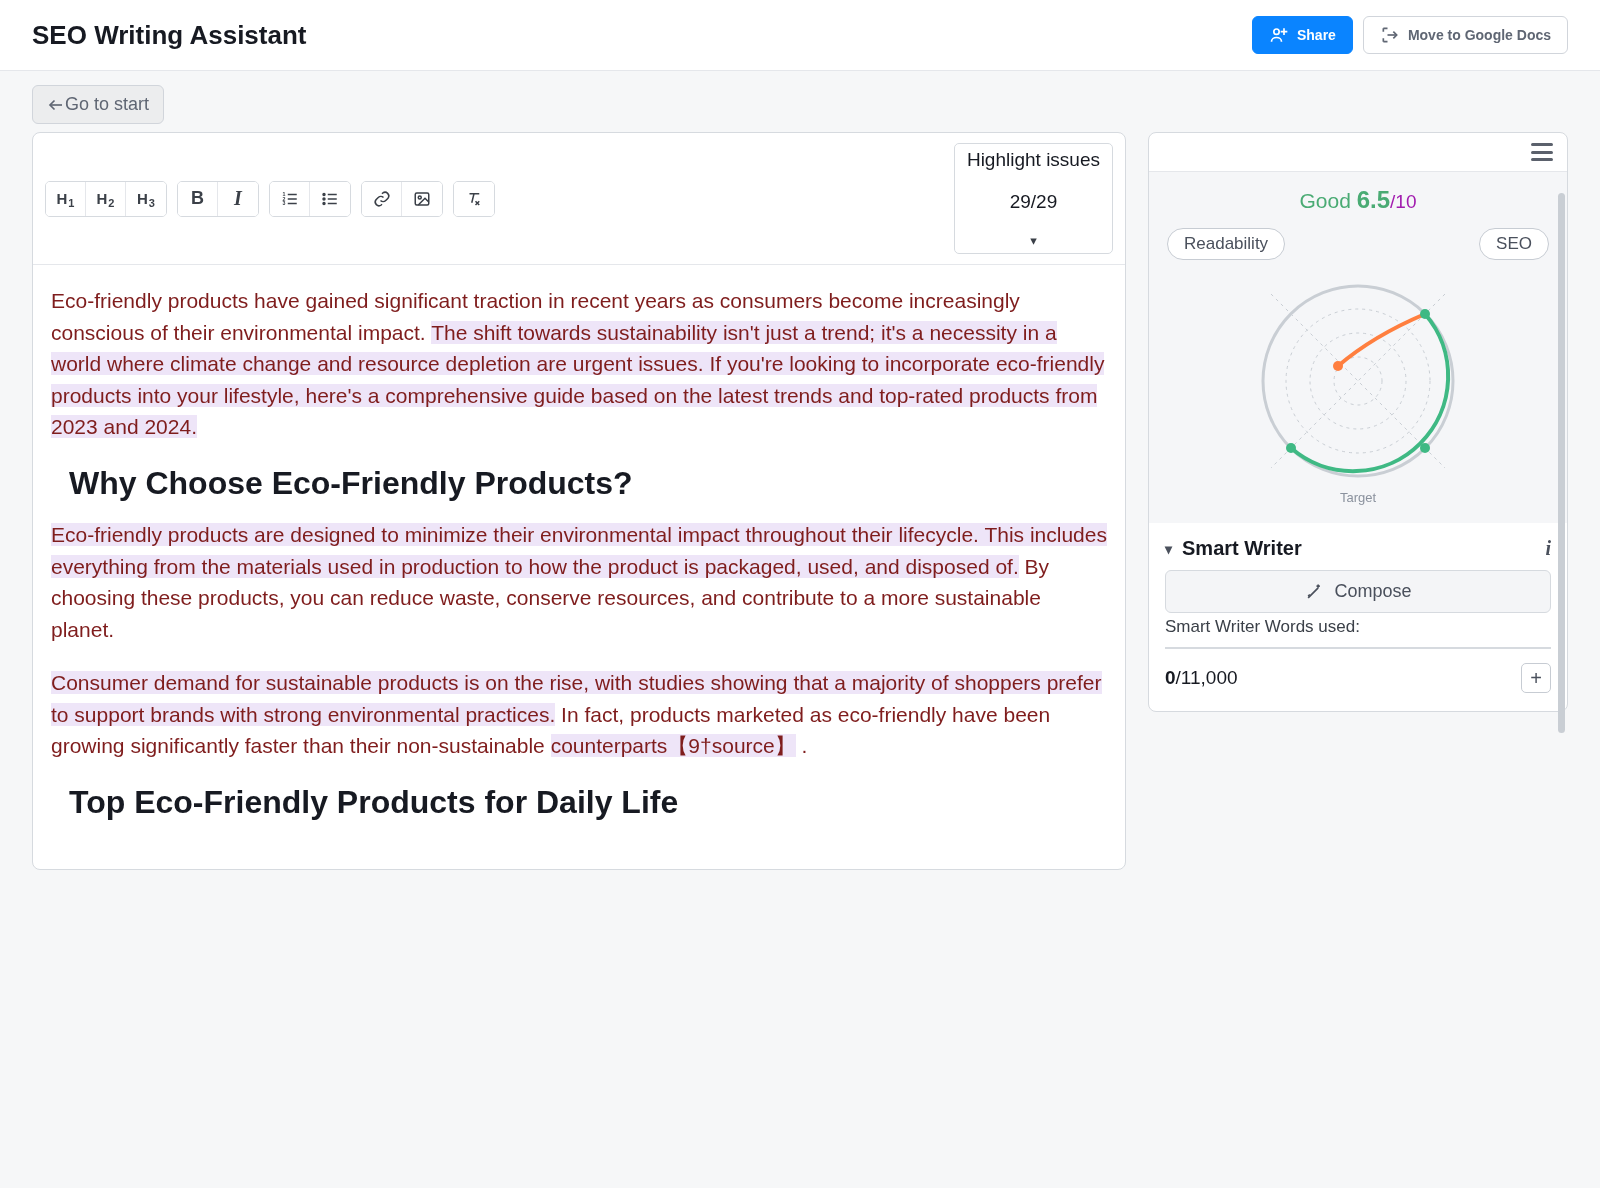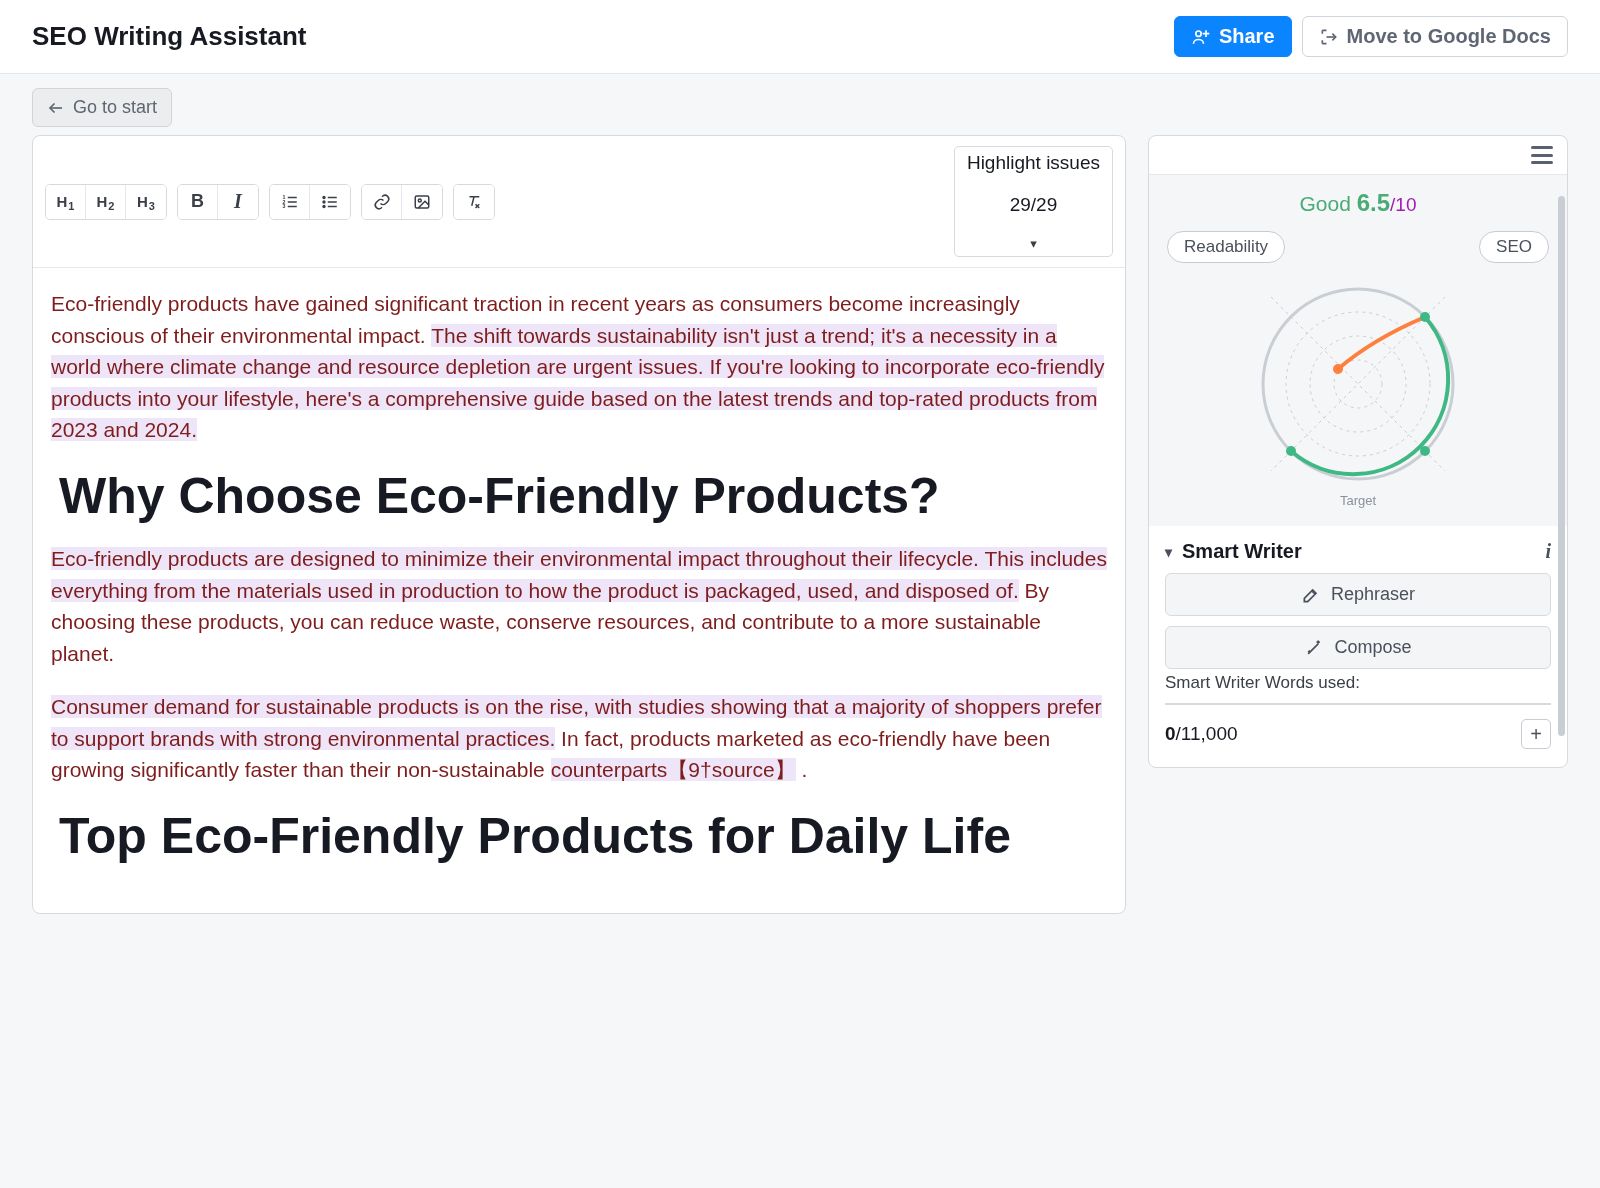--- a/index.html
+++ b/index.html
@@ -14,34 +14,34 @@
     align-items: center;
     justify-content: space-between;
     padding: 16px 32px;
     border-bottom: 1px solid #e5e7eb;
     background: #fff;
   }
   .topbar h1 { font-size: 26px; font-weight: 700; }
   .topbar-actions { display: flex; gap: 10px; }
   .btn {
     display: inline-flex; align-items: center; gap: 8px;
-    font-size: 20px; font-weight: 600;
+    font-size: 14px; font-weight: 600;
     padding: 8px 16px;
     border-radius: 6px;
     border: 1px solid #d1d5db;
     background: #fff;
     color: #5f6673;
     cursor: pointer;
   }
   .btn-primary { background: #0a84ff; border-color: #0a84ff; color: #fff; }
   .btn svg { width: 20px; height: 20px; flex: none; }
 
   .sub-actions { padding: 14px 32px 8px; }
   .go-start {
-    display: inline-flex; align-items: center; gap: 8px;
+    display: inline-flex; align-items: center; gap: 0;
     font-size: 18px; color: #5f6673;
     padding: 8px 14px;
     border: 1px solid #d1d5db;
     border-radius: 6px;
     background: #ecedee;
     cursor: pointer;
   }
 
   .main {
     display: flex;
@@ -87,21 +87,21 @@
     border-radius: 5px;
     padding: 5px 12px;
     font-size: 19px;
     flex-direction: column;
   }
   .issues .count { font-weight: 500; }
   .issues .chev { font-size: 13px; color: #3b4048; }
 
   .doc { padding: 20px 18px 30px; }
   .doc p { font-size: 21px; line-height: 1.5; margin-bottom: 22px; color: #7f1d1d; }
-  .doc h2 { font-size: 50px; font-weight: 800; line-height: 1.15; margin: 8px 8px 18px; }
+  .doc h2 { font-size: 32px; font-weight: 800; line-height: 1.15; margin: 8px 18px 18px; }
   .hl { background: #eee5f8; }
 
   .side-panel {
     width: 420px;
     background: #fff;
     border: 1px solid #d6dadf;
     border-radius: 8px;
     position: relative;
   }
   .side-head {
@@ -314,27 +314,20 @@
     </div>
 
     <div class="smart-writer">
       <div class="sw-head">
         <span class="chev2">▾</span>
         <span>Smart Writer</span>
         <span class="info">i</span>
       </div>
       <button class="sw-btn">
         <svg viewBox="0 0 24 24" fill="none" stroke="currentColor" stroke-width="2">
-            <path d="M4 16l10-10 4 4-10 10H4v-4z"></path>
-            <path d="M13 7l4 4"></path>
-          </svg>
-        <span>Rephraser</span>
-      </button>
-      <button class="sw-btn">
-        <svg viewBox="0 0 24 24" fill="none" stroke="currentColor" stroke-width="2">
             <path d="M5 19L17 7"></path>
             <path d="M17 3v4M15 5h4M7 15l-2 2"></path>
           </svg>
         <span>Compose</span>
       </button>
       <div class="sw-usage">Smart Writer Words used:</div>
       <div class="sw-bar"></div>
       <div class="sw-used">
         <span><b>0</b><span>/11,000</span></span>
         <span class="plus-btn">+</span>

